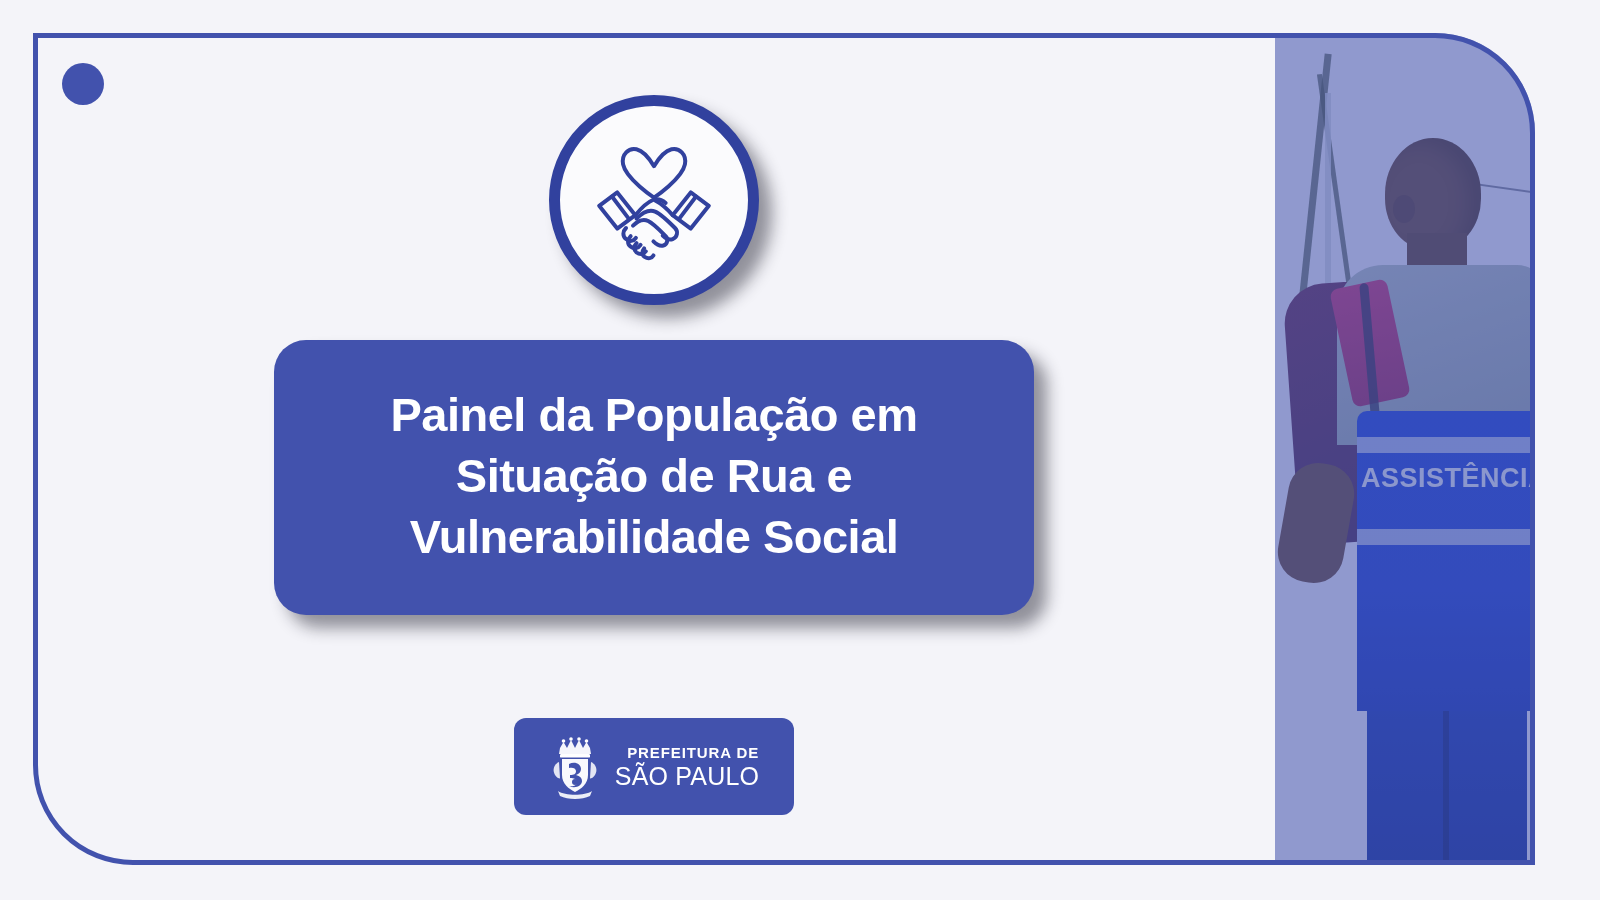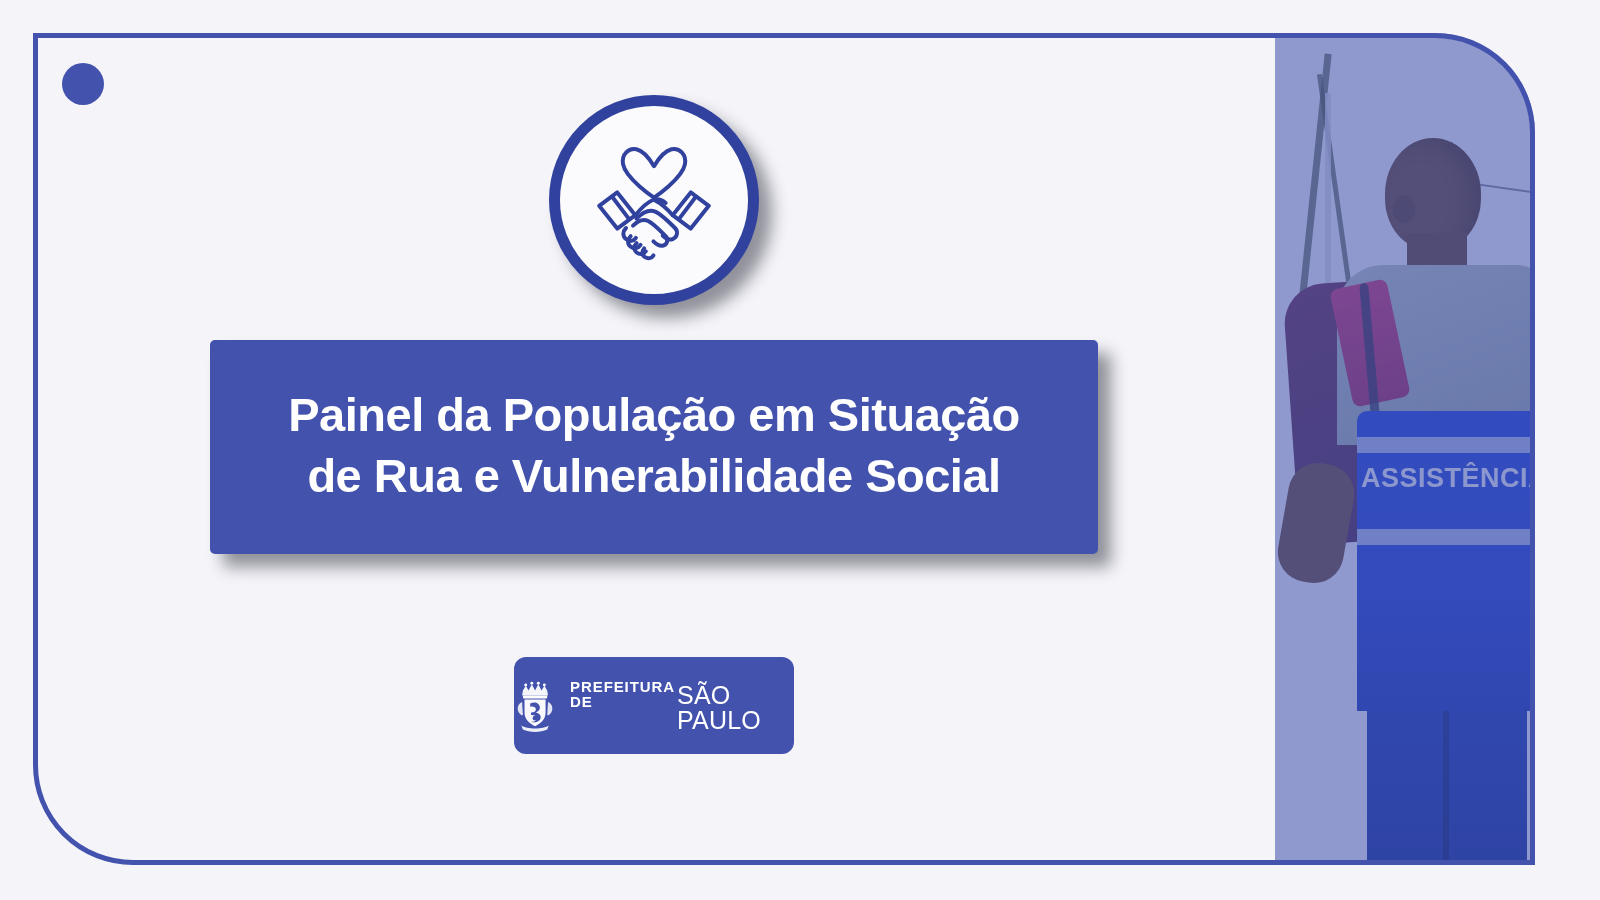--- a/index.html
+++ b/index.html
@@ -199,23 +199,23 @@
     border: 11px solid #31419e;
     box-sizing: border-box;
     display: flex; align-items: center; justify-content: center;
     box-shadow: 13px 13px 16px rgba(25,25,40,.45);
   }
   .icon-badge svg { width: 140px; height: 140px; display: block; }
 
   
   .title-card {
     margin-top: 35px;
-    width: 888px;
+    width: 760px;
     background: #4252ad;
-    border-radius: 5px;
+    border-radius: 32px;
     box-shadow: 13px 13px 16px rgba(25,25,40,.45);
     padding: 44px 46px 48px;
     box-sizing: border-box;
   }
   .title-card h1 {
     margin: 0;
     color: #ffffff;
     font-family: "Liberation Sans", sans-serif;
     font-size: 47px;
     font-weight: bold;
@@ -227,21 +227,21 @@
   
   .logo-plaque {
     margin-top: 103px;
     width: 280px; height: 97px;
     background: #4252ad;
     border-radius: 12px;
     display: flex; align-items: center; justify-content: center;
     gap: 14px;
   }
   .crest { width: 52px; height: 66px; display: block; }
-  .brand-text { display: flex; flex-direction: row; line-height: 1; }
+  .brand-text { display: flex; flex-direction: column; line-height: 1; align-items: flex-end; }
   .brand-text .l1 {
     color: #ffffff; font-size: 15px; font-weight: bold; letter-spacing: .9px;
     font-family: "Liberation Sans", sans-serif;
   }
   .brand-text .l2 {
     color: #ffffff; font-size: 25px; font-weight: normal; letter-spacing: .2px;
     margin-top: 4px; font-family: "Liberation Sans", sans-serif;
   }
 </style>
 </head>

